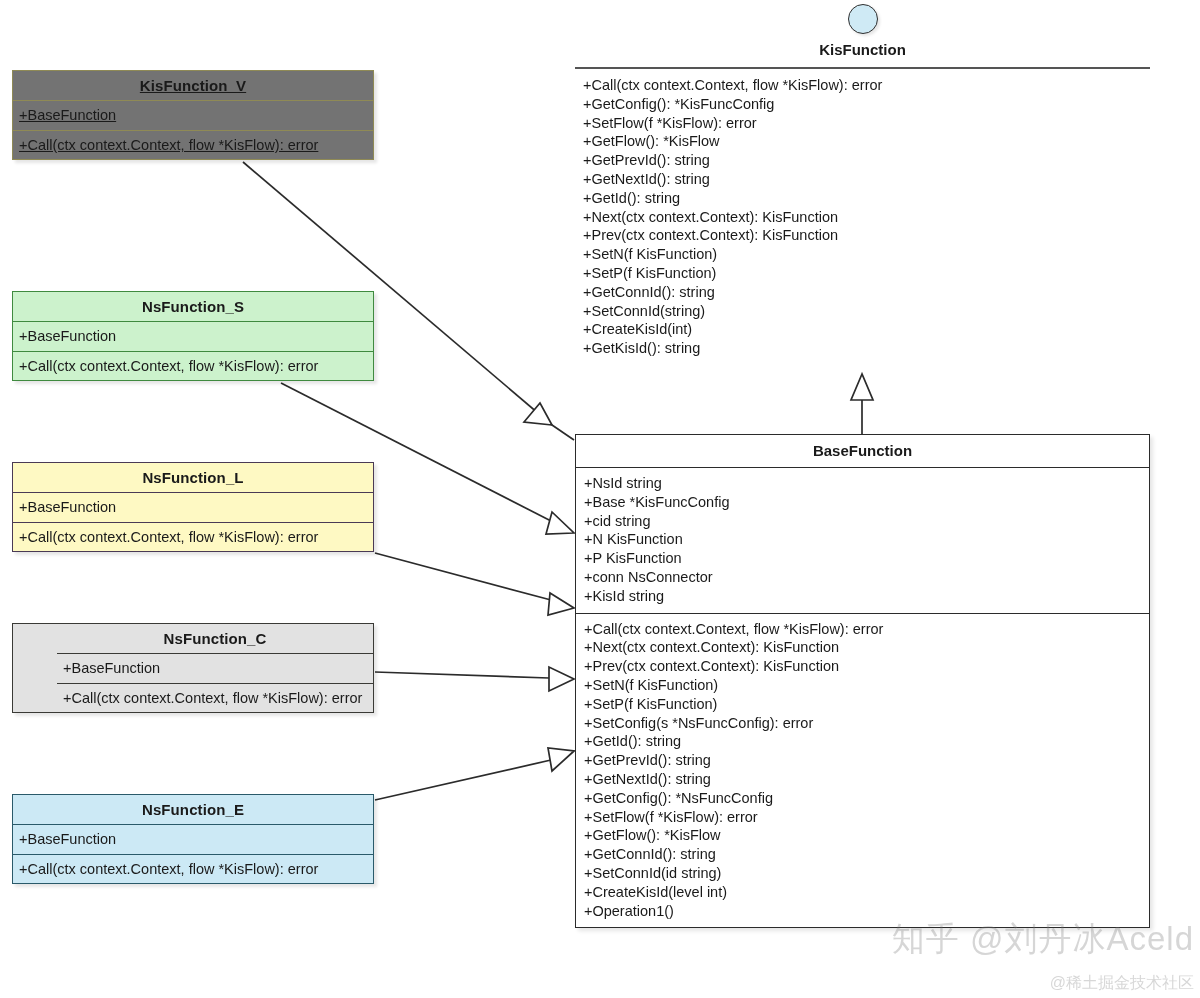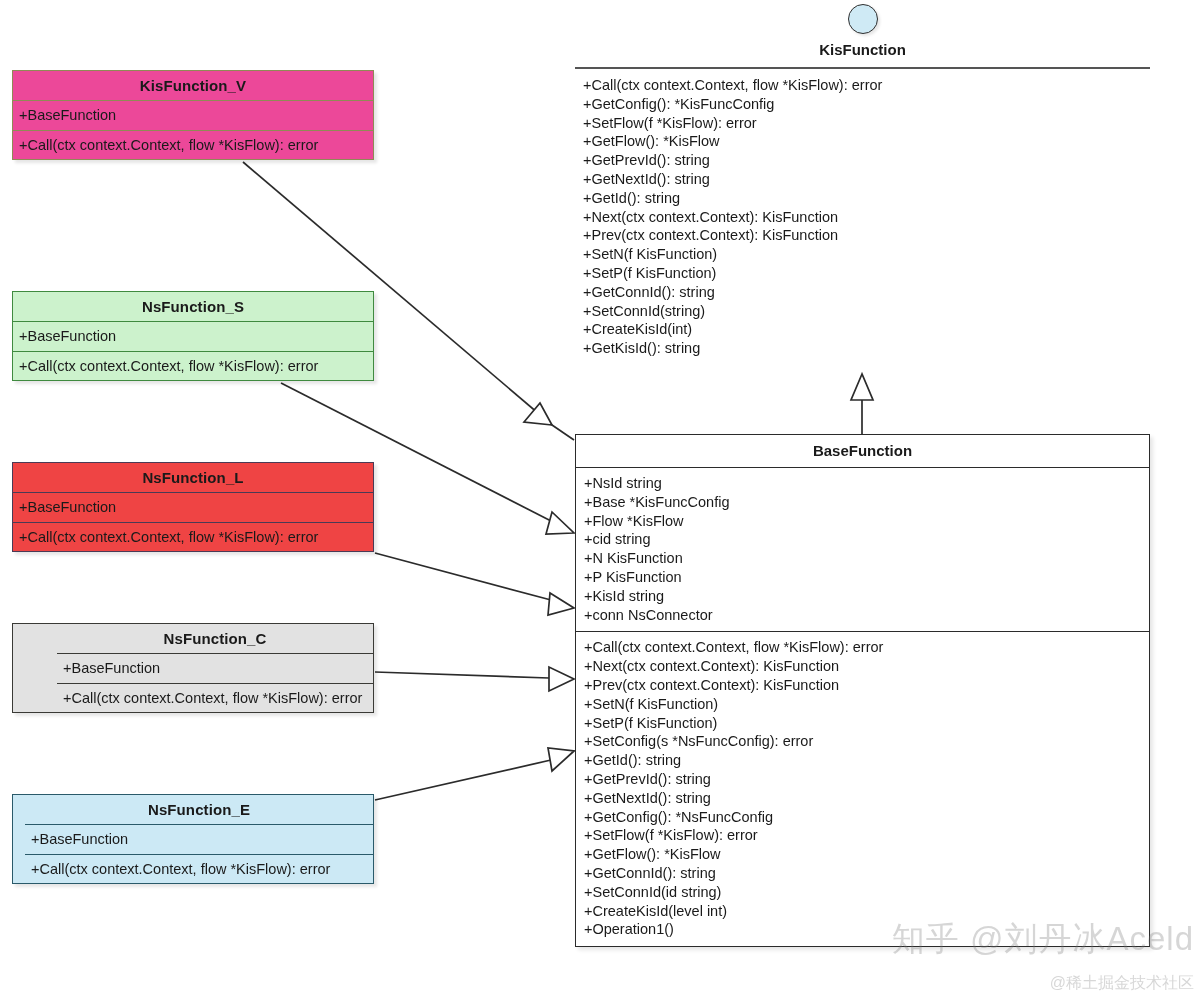--- a/index.html
+++ b/index.html
@@ -63,25 +63,25 @@
     line-height: 19px;
     white-space: nowrap;
   }
 
   
   .leftbox { left: 12px; width: 362px; }
   .leftbox .title { height: 30px; line-height: 18px; }
   .leftbox .compartment { height: 29px; }
 
   
-  .fill-cream  { background: #ec4899; border-color: #8f8a55; }
+  .fill-cream  { background: #737373; border-color: #8f8a55; text-decoration: underline; }
   .fill-cream .title, .fill-cream .compartment.divided { border-color: #8f8a55; }
   .fill-green  { background: #ccf2cc; border-color: #3f8a3f; }
   .fill-green .title, .fill-green .compartment.divided { border-color: #3f8a3f; }
-  .fill-purple { background: #ef4444; border-color: #4a3a55; }
+  .fill-purple { background: #fef9c3; border-color: #4a3a55; }
   .fill-purple .title, .fill-purple .compartment.divided { border-color: #4a3a55; }
   .fill-grey   { background: #e2e2e2; border-color: #3a3a36; }
   .fill-grey .title, .fill-grey .compartment.divided { border-color: #3a3a36; }
   .fill-blue   { background: #cce9f5; border-color: #2a5a6a; }
   .fill-blue .title, .fill-blue .compartment.divided { border-color: #2a5a6a; }
 
   
   #iface {
     position: absolute;
     z-index: 2;
@@ -237,26 +237,25 @@
       <div class="member">+CreateKisId(int)</div>
       <div class="member">+GetKisId(): string</div>
     </div>
   </div>
 
   <div id="basefn">
     <div class="title">BaseFunction</div>
     <div class="compartment">
       <div class="member">+NsId string</div>
       <div class="member">+Base *KisFuncConfig</div>
-      <div class="member">+Flow *KisFlow</div>
       <div class="member">+cid string</div>
       <div class="member">+N KisFunction</div>
       <div class="member">+P KisFunction</div>
+      <div class="member">+conn NsConnector</div>
       <div class="member">+KisId string</div>
-      <div class="member">+conn NsConnector</div>
     </div>
     <div class="compartment divided">
       <div class="member">+Call(ctx context.Context, flow *KisFlow): error</div>
       <div class="member">+Next(ctx context.Context): KisFunction</div>
       <div class="member">+Prev(ctx context.Context): KisFunction</div>
       <div class="member">+SetN(f KisFunction)</div>
       <div class="member">+SetP(f KisFunction)</div>
       <div class="member">+SetConfig(s *NsFuncConfig): error</div>
       <div class="member">+GetId(): string</div>
       <div class="member">+GetPrevId(): string</div>
@@ -304,21 +303,21 @@
   <div class="umlbox leftbox fill-grey" style="top:623px;padding-left:44px;">
     <div class="title">NsFunction_C</div>
     <div class="compartment">
       <div class="member">+BaseFunction</div>
     </div>
     <div class="compartment divided">
       <div class="member">+Call(ctx context.Context, flow *KisFlow): error</div>
     </div>
   </div>
 
-  <div class="umlbox leftbox fill-blue" style="top:794px;padding-left:12px;">
+  <div class="umlbox leftbox fill-blue" style="top:794px;">
     <div class="title">NsFunction_E</div>
     <div class="compartment">
       <div class="member">+BaseFunction</div>
     </div>
     <div class="compartment divided">
       <div class="member">+Call(ctx context.Context, flow *KisFlow): error</div>
     </div>
   </div>
 
   <div id="watermark">

